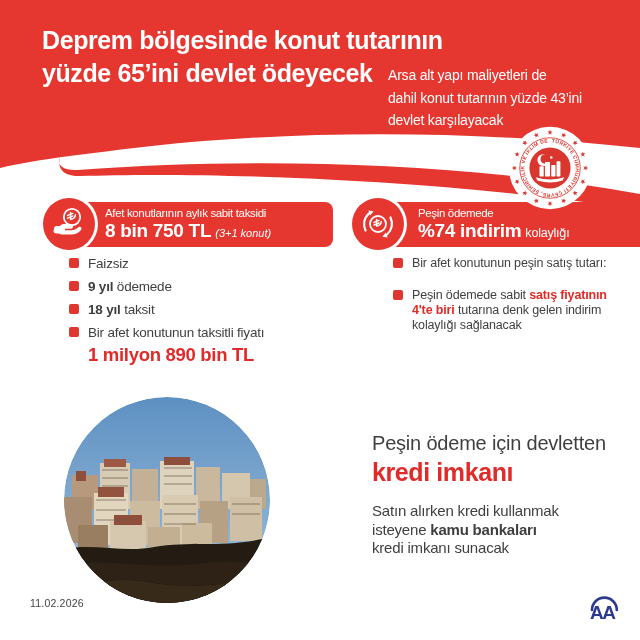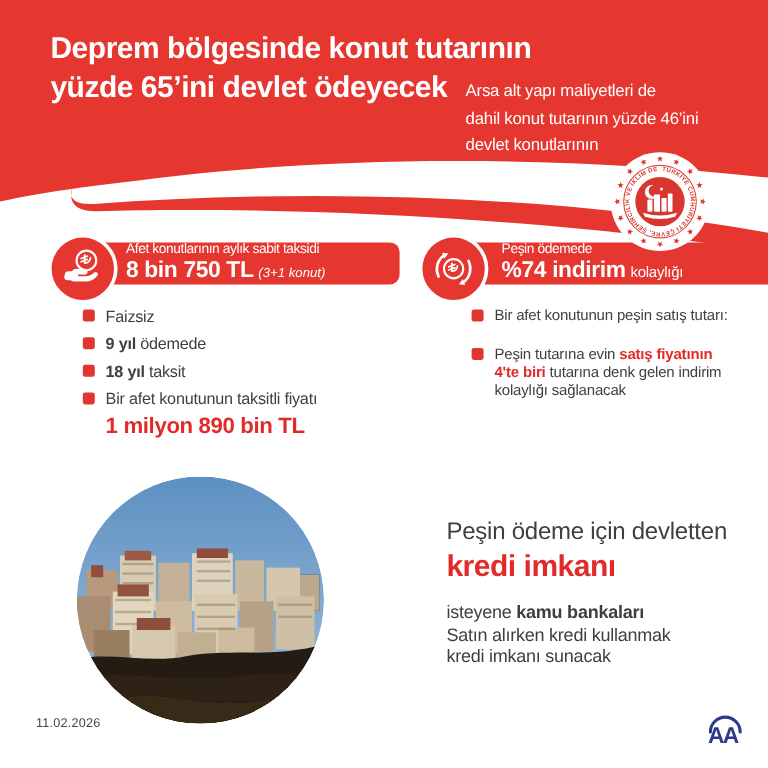--- a/index.html
+++ b/index.html
@@ -19,21 +19,21 @@
   .subtitle{
     position:absolute;left:388px;top:64px;color:#fff;
     font-size:14px;line-height:22.5px;letter-spacing:-0.2px;font-weight:500;
   }
 
   
   #seal{position:absolute;left:508px;top:126px;width:84px;height:84px;}
 
   
   .badge-pill{
-    position:absolute;height:35px;background:#e5362f;border-radius:8px;
+    position:absolute;height:45px;background:#e5362f;border-radius:8px;
     color:#fff;display:flex;flex-direction:column;justify-content:center;
   }
   .badge-pill .l1{font-size:11.5px;letter-spacing:-0.35px;font-weight:500;}
   .badge-pill .l2{margin-top:1px;white-space:nowrap;}
   .badge-pill .amount{font-size:19px;font-weight:bold;letter-spacing:-0.3px;}
   .badge-pill .note{font-size:11px;font-style:italic;font-weight:300;margin-left:4px;}
   .badge-pill .suffix{font-size:12.5px;font-weight:400;margin-left:4px;letter-spacing:-0.2px;}
   .badge-circle{
     position:absolute;width:52px;height:52px;border-radius:50%;
     background:#e5362f;box-shadow:0 0 0 3px #ffffff;
@@ -85,22 +85,22 @@
   <path fill="#e5362f" d="M60,157 C57,164 61,171 78,170 C255,157 462,162 640,194 L640,210 C435,178 205,172 80,176 C64,176 57,170 60,157 Z"></path>
 </svg>
 
 <div class="title">
   <div>Deprem bölgesinde konut tutarının</div>
   <div>yüzde 65’ini devlet ödeyecek</div>
 </div>
 
 <div class="subtitle">
   <div>Arsa alt yapı maliyetleri de</div>
-  <div>dahil konut tutarının yüzde 46’ini</div>
-  <div>devlet konutlarının</div>
+  <div>dahil konut tutarının yüzde 43’ini</div>
+  <div>devlet karşılayacak</div>
 </div>
 
 <div id="badge-left-pill" class="badge-pill">
   <div class="l1">Afet konutlarının aylık sabit taksidi</div>
   <div class="l2">
     <span class="amount">8 bin 750 TL</span><span class="note">(3+1 konut)</span>
   </div>
 </div>
 <div id="badge-left-circle" class="badge-circle">
   <svg width="40" height="40" viewBox="-20 -20 40 40" aria-hidden="true">
@@ -200,21 +200,21 @@
   </div>
 </div>
 
 <div id="list-right">
   <div class="bullet-item">
     <span class="bullet-sq"></span>
     <span>Bir afet konutunun peşin satış tutarı:</span>
   </div>
   <div class="bullet-item wrap-par">
     <span class="bullet-sq"></span>
-    <span>Peşin tutarına evin </span><span class="hl-red">satış fiyatının 4'te biri</span><span> tutarına denk gelen indirim kolaylığı sağlanacak</span>
+    <span>Peşin ödemede sabit </span><span class="hl-red">satış fiyatının 4'te biri</span><span> tutarına denk gelen indirim kolaylığı sağlanacak</span>
   </div>
 </div>
 
 <div id="photo">
   <svg width="206" height="206" viewBox="0 0 206 206" aria-hidden="true">
     <defs>
       <linearGradient id="sky" x1="0" y1="0" x2="0" y2="1">
         <stop offset="0" stop-color="#5d90c2"></stop>
         <stop offset="1" stop-color="#a3c2dd"></stop>
       </linearGradient>
@@ -279,24 +279,24 @@
       <path d="M20,190 q30,-12 70,-4 q50,8 96,-6 L206,206 L0,206 Z" fill="#463télé"></path>
       <path d="M20,190 q30,-12 70,-4 q50,8 96,-6 L206,206 L0,206 Z" fill="#46351f" opacity="0.8"></path>
     </g>
   </svg>
 </div>
 
 <div id="cta">
   <div class="cta-l1">Peşin ödeme için devletten</div>
   <div class="cta-head">kredi imkanı</div>
   <div class="cta-body">
+    <div>Satın alırken kredi kullanmak</div>
     <div>
       <span>isteyene </span><b>kamu bankaları</b>
     </div>
-    <div>Satın alırken kredi kullanmak</div>
     <div>kredi imkanı sunacak</div>
   </div>
 </div>
 
 <div id="date">11.02.2026</div>
 
 <svg id="aa-logo" viewBox="0 0 40 40" aria-hidden="true">
   <path d="M8,24 a12.4,12.4 0 1 1 24.8,0" fill="none" stroke="#2b3a8c" stroke-width="2.6" stroke-linecap="round"></path>
   <text x="6" y="33" font-family="Liberation Sans, DejaVu Sans, sans-serif" font-weight="bold" font-size="19" letter-spacing="-1.5" fill="#2b3a8c">AA</text>
 </svg>

